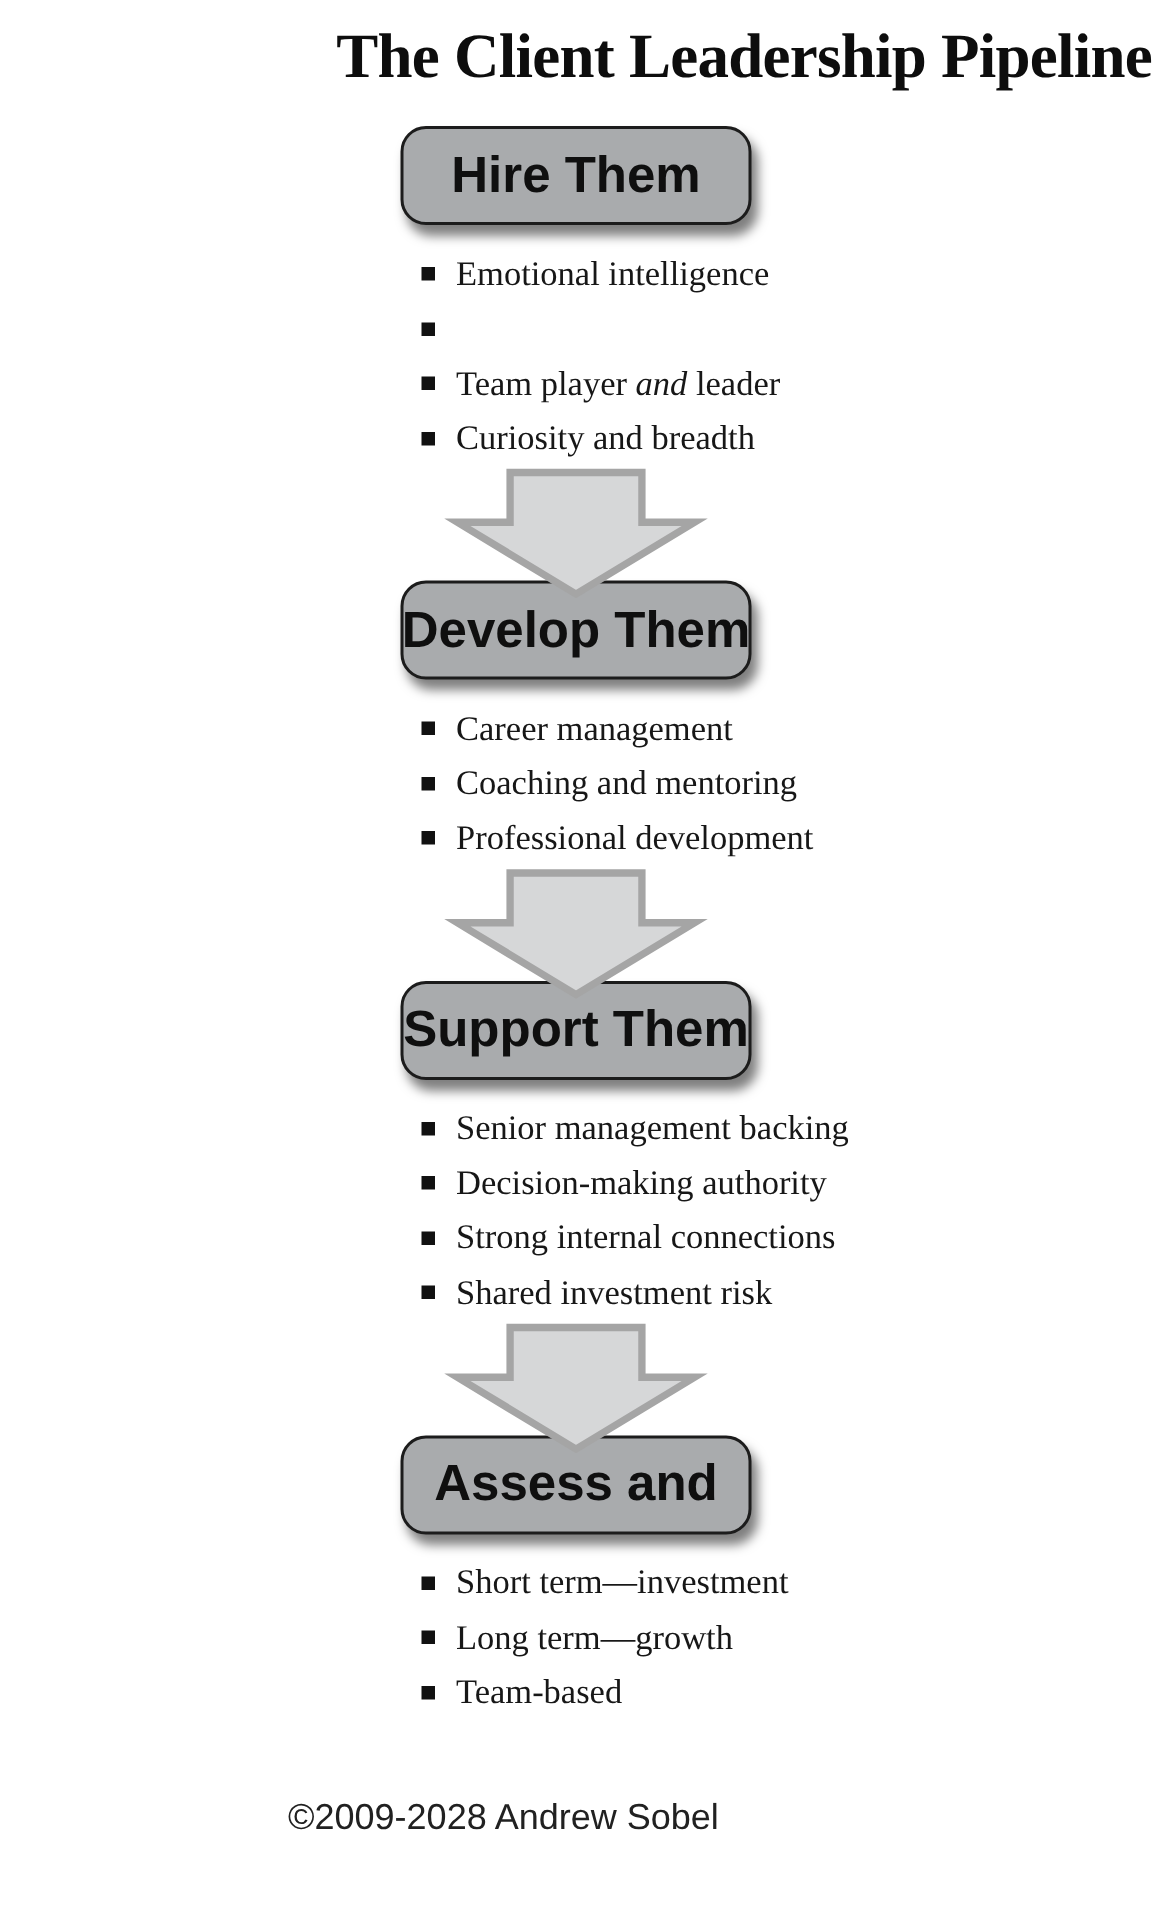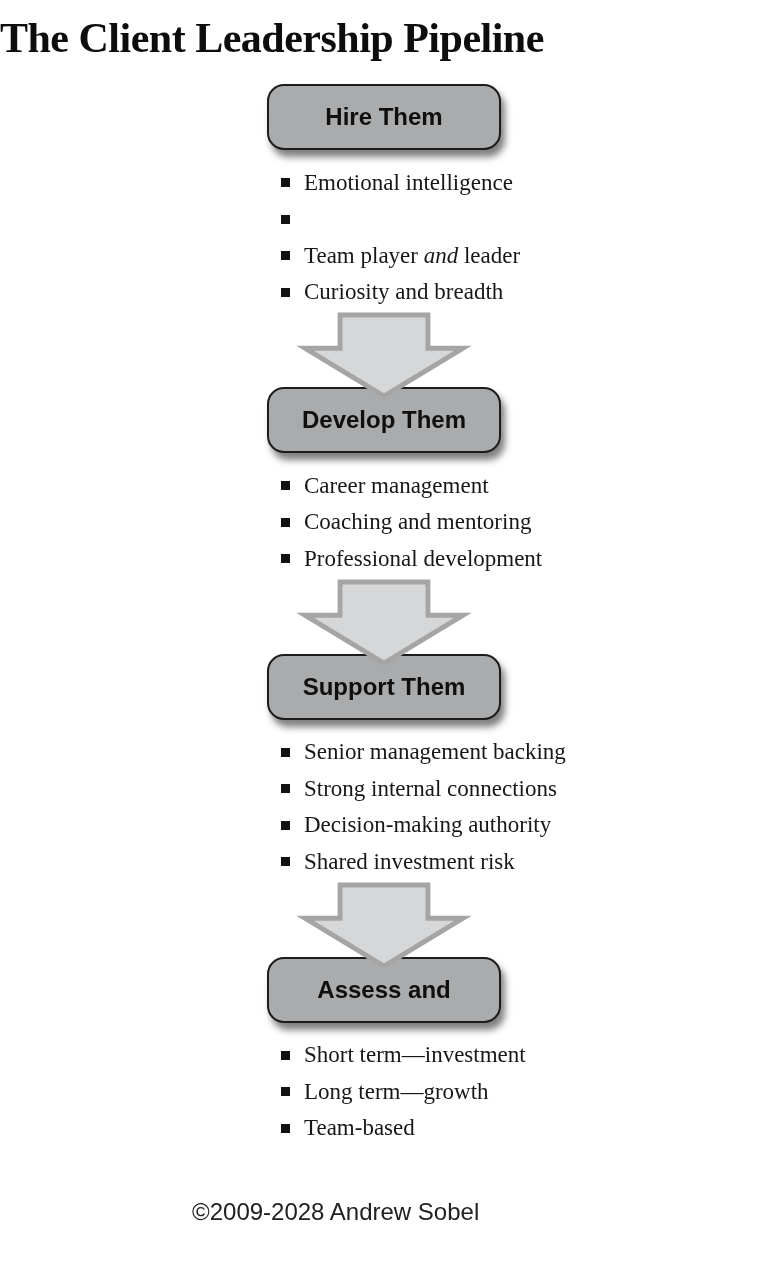--- a/index.html
+++ b/index.html
@@ -13,27 +13,28 @@
     --footer-text:#212121;
   }
   html,body{margin:0;padding:0;background:#ffffff;}
   body{width:768px;height:1270px;overflow:hidden;}
   .page{
     position:relative;width:768px;height:1270px;background:#ffffff;
     font-family:"Liberation Serif", serif;
   }
   .title{
     margin:14px 0 0 0;
-    text-align:left;
+    text-align:right;
     font-family:"Liberation Serif", serif;
     font-weight:600;
     font-size:42px;
     letter-spacing:-0.5px;
     color:var(--title-text);
     line-height:1.15;
+    padding-left:20px;
   }
   .stage-box{
     box-sizing:border-box;
     width:234px;
     min-height:66px;
     margin:0 auto;
     padding:6px 10px;
     background:var(--box-fill);
     border:2.5px solid var(--box-border);
     border-radius:17px;
@@ -42,21 +43,21 @@
     flex-direction:column;
     align-items:center;
     justify-content:center;
     position:relative;
     z-index:1;
   }
   .stage-box:first-child{margin-top:22px;}
   .stage-label{
     font-family:"Liberation Sans", sans-serif;
     font-weight:700;
-    font-size:24px;
+    font-size:34px;
     line-height:1.27;
     color:var(--box-text);
     white-space:nowrap;
   }
   ul.bullets{
     list-style:none;
     margin:14px 0 0 0;
     padding:0 0 0 281px;
     font-family:"Liberation Serif", serif;
     font-size:23px;
@@ -148,25 +149,25 @@
       <div class="stage-box">
         <div class="stage-label">Support Them</div>
       </div>
       <ul class="bullets">
         <li>
           <span class="sq"></span>
           <span class="bullet-text"><span>Senior management backing</span></span>
         </li>
         <li>
           <span class="sq"></span>
-          <span class="bullet-text"><span>Strong internal connections</span></span>
+          <span class="bullet-text"><span>Decision-making authority</span></span>
         </li>
         <li>
           <span class="sq"></span>
-          <span class="bullet-text"><span>Decision-making authority</span></span>
+          <span class="bullet-text"><span>Strong internal connections</span></span>
         </li>
         <li>
           <span class="sq"></span>
           <span class="bullet-text"><span>Shared investment risk</span></span>
         </li>
       </ul>
       <div class="arrow">
         <svg viewBox="0 0 170 90" width="166" height="88">
           <polygon points="40,3 130,3 130,37 166,37 85,86 4,37 40,37" fill="var(--arrow-fill)" stroke="var(--arrow-outline)" stroke-width="5" stroke-linejoin="miter"></polygon>
         </svg>

